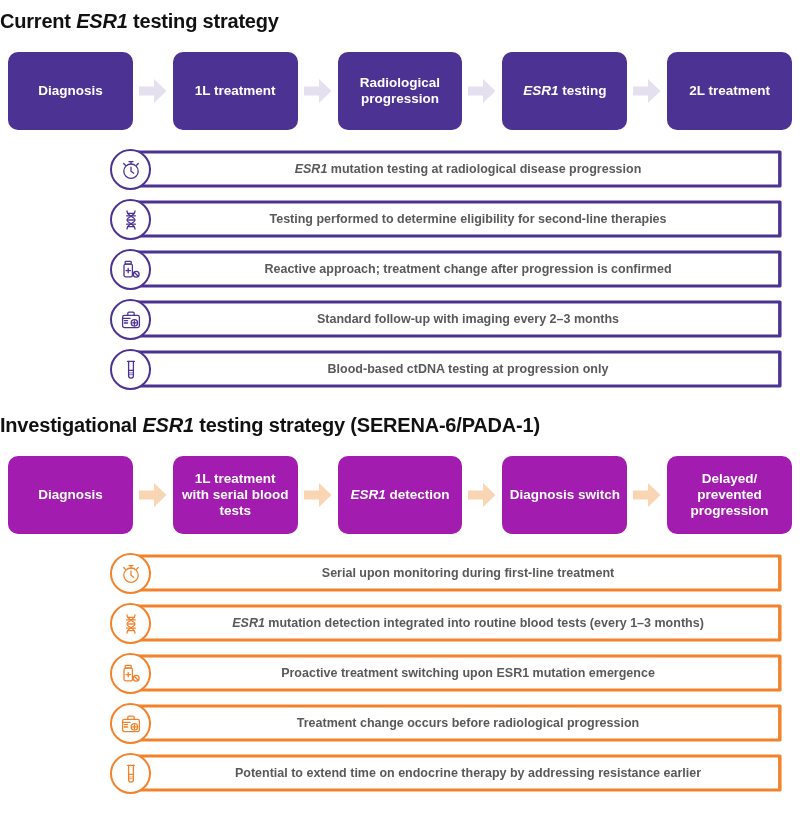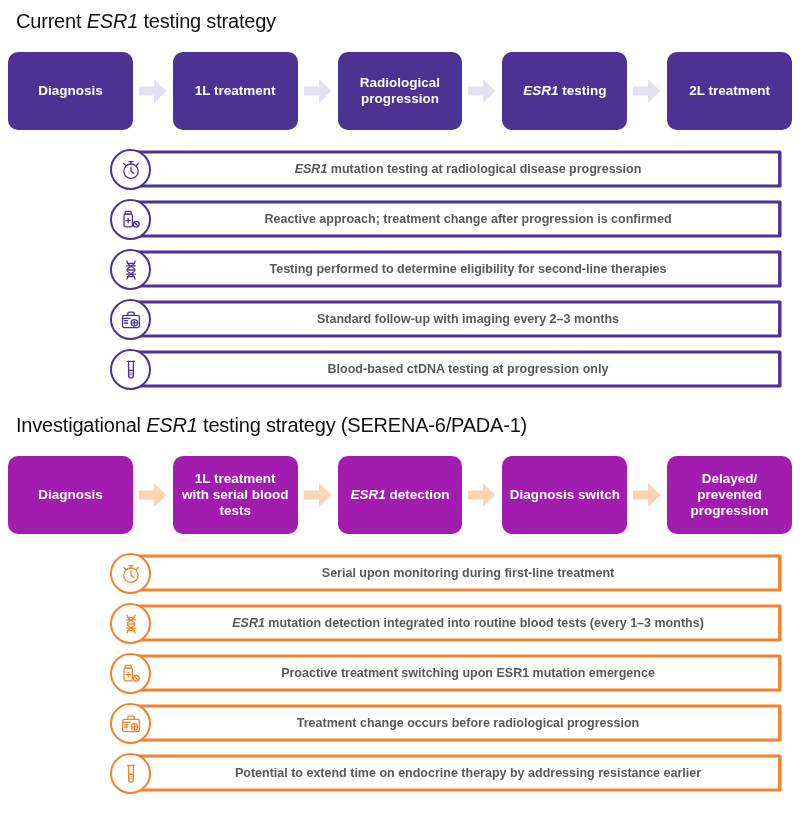--- a/index.html
+++ b/index.html
@@ -19,25 +19,25 @@
     width: 800px;
     height: 820px;
     box-sizing: border-box;
     position: relative;
     background: #fff;
   }
 
   
   .section-title {
     font-size: 20px;
-    font-weight: normal;
+    font-weight: bold;
     color: #111111;
     letter-spacing: -0.2px;
     line-height: 1.1;
-    padding-left: 16px;
+    padding-left: 0;
   }
   .section-title em {
     font-style: italic;
   }
 
   
   .flow-row {
     display: flex;
     align-items: center;
     padding: 0 8px;
@@ -204,43 +204,43 @@
             <path d="M6.4 7.2 l-1.7 -1.7" stroke="#4C3293" fill="none" stroke-width="1.3" stroke-linecap="round" stroke-linejoin="round"></path>
           </svg>
         </div>
       </div>
       <div class="bullet-row">
         <div class="bullet-banner">
           <svg viewBox="0 0 600 38" preserveAspectRatio="none">
             <path d="M2 2 H598 V36 H2 L16 19 Z" fill="#ffffff" stroke="#4C3293" stroke-width="3.2" stroke-linejoin="round"></path>
           </svg>
         </div>
+        <div class="bullet-text">Testing performed to determine eligibility for second-line therapies</div>
+        <div class="bullet-icon purple">
+          <svg width="24" height="24" viewBox="0 0 24 24">
+            <path d="M8 3 C8 8 16 9 16 12 C16 15 8 16 8 21" stroke="#4C3293" fill="none" stroke-width="1.3" stroke-linecap="round" stroke-linejoin="round"></path>
+            <path d="M16 3 C16 8 8 9 8 12 C8 15 16 16 16 21" stroke="#4C3293" fill="none" stroke-width="1.3" stroke-linecap="round" stroke-linejoin="round"></path>
+            <path d="M8.6 5.4 h6.8 M7.6 7.8 h8.8 M7.6 16.2 h8.8 M8.6 18.6 h6.8 M9.6 12 h4.8" stroke="#4C3293" fill="none" stroke-width="1.3" stroke-linecap="round" stroke-linejoin="round"></path>
+          </svg>
+        </div>
+      </div>
+      <div class="bullet-row">
+        <div class="bullet-banner">
+          <svg viewBox="0 0 600 38" preserveAspectRatio="none">
+            <path d="M2 2 H598 V36 H2 L16 19 Z" fill="#ffffff" stroke="#4C3293" stroke-width="3.2" stroke-linejoin="round"></path>
+          </svg>
+        </div>
         <div class="bullet-text">Reactive approach; treatment change after progression is confirmed</div>
         <div class="bullet-icon purple">
           <svg width="24" height="24" viewBox="0 0 24 24">
             <rect x="5" y="6.2" width="8.4" height="12.6" rx="1.6" stroke="#4C3293" fill="none" stroke-width="1.3" stroke-linecap="round" stroke-linejoin="round"></rect>
             <rect x="6.2" y="3.4" width="6" height="2.8" rx="0.7" stroke="#4C3293" fill="none" stroke-width="1.3" stroke-linecap="round" stroke-linejoin="round"></rect>
             <path d="M9.2 10.4 v4.4 M7 12.6 h4.4" stroke="#4C3293" fill="none" stroke-width="1.3" stroke-linecap="round" stroke-linejoin="round"></path>
             <circle cx="17.2" cy="16.2" r="2.9" stroke="#4C3293" fill="none" stroke-width="1.3" stroke-linecap="round" stroke-linejoin="round"></circle>
             <path d="M15.2 14.2 l4 4" stroke="#4C3293" fill="none" stroke-width="1.3" stroke-linecap="round" stroke-linejoin="round"></path>
-          </svg>
-        </div>
-      </div>
-      <div class="bullet-row">
-        <div class="bullet-banner">
-          <svg viewBox="0 0 600 38" preserveAspectRatio="none">
-            <path d="M2 2 H598 V36 H2 L16 19 Z" fill="#ffffff" stroke="#4C3293" stroke-width="3.2" stroke-linejoin="round"></path>
-          </svg>
-        </div>
-        <div class="bullet-text">Testing performed to determine eligibility for second-line therapies</div>
-        <div class="bullet-icon purple">
-          <svg width="24" height="24" viewBox="0 0 24 24">
-            <path d="M8 3 C8 8 16 9 16 12 C16 15 8 16 8 21" stroke="#4C3293" fill="none" stroke-width="1.3" stroke-linecap="round" stroke-linejoin="round"></path>
-            <path d="M16 3 C16 8 8 9 8 12 C8 15 16 16 16 21" stroke="#4C3293" fill="none" stroke-width="1.3" stroke-linecap="round" stroke-linejoin="round"></path>
-            <path d="M8.6 5.4 h6.8 M7.6 7.8 h8.8 M7.6 16.2 h8.8 M8.6 18.6 h6.8 M9.6 12 h4.8" stroke="#4C3293" fill="none" stroke-width="1.3" stroke-linecap="round" stroke-linejoin="round"></path>
           </svg>
         </div>
       </div>
       <div class="bullet-row">
         <div class="bullet-banner">
           <svg viewBox="0 0 600 38" preserveAspectRatio="none">
             <path d="M2 2 H598 V36 H2 L16 19 Z" fill="#ffffff" stroke="#4C3293" stroke-width="3.2" stroke-linejoin="round"></path>
           </svg>
         </div>
         <div class="bullet-text">Standard follow-up with imaging every 2–3 months</div>

